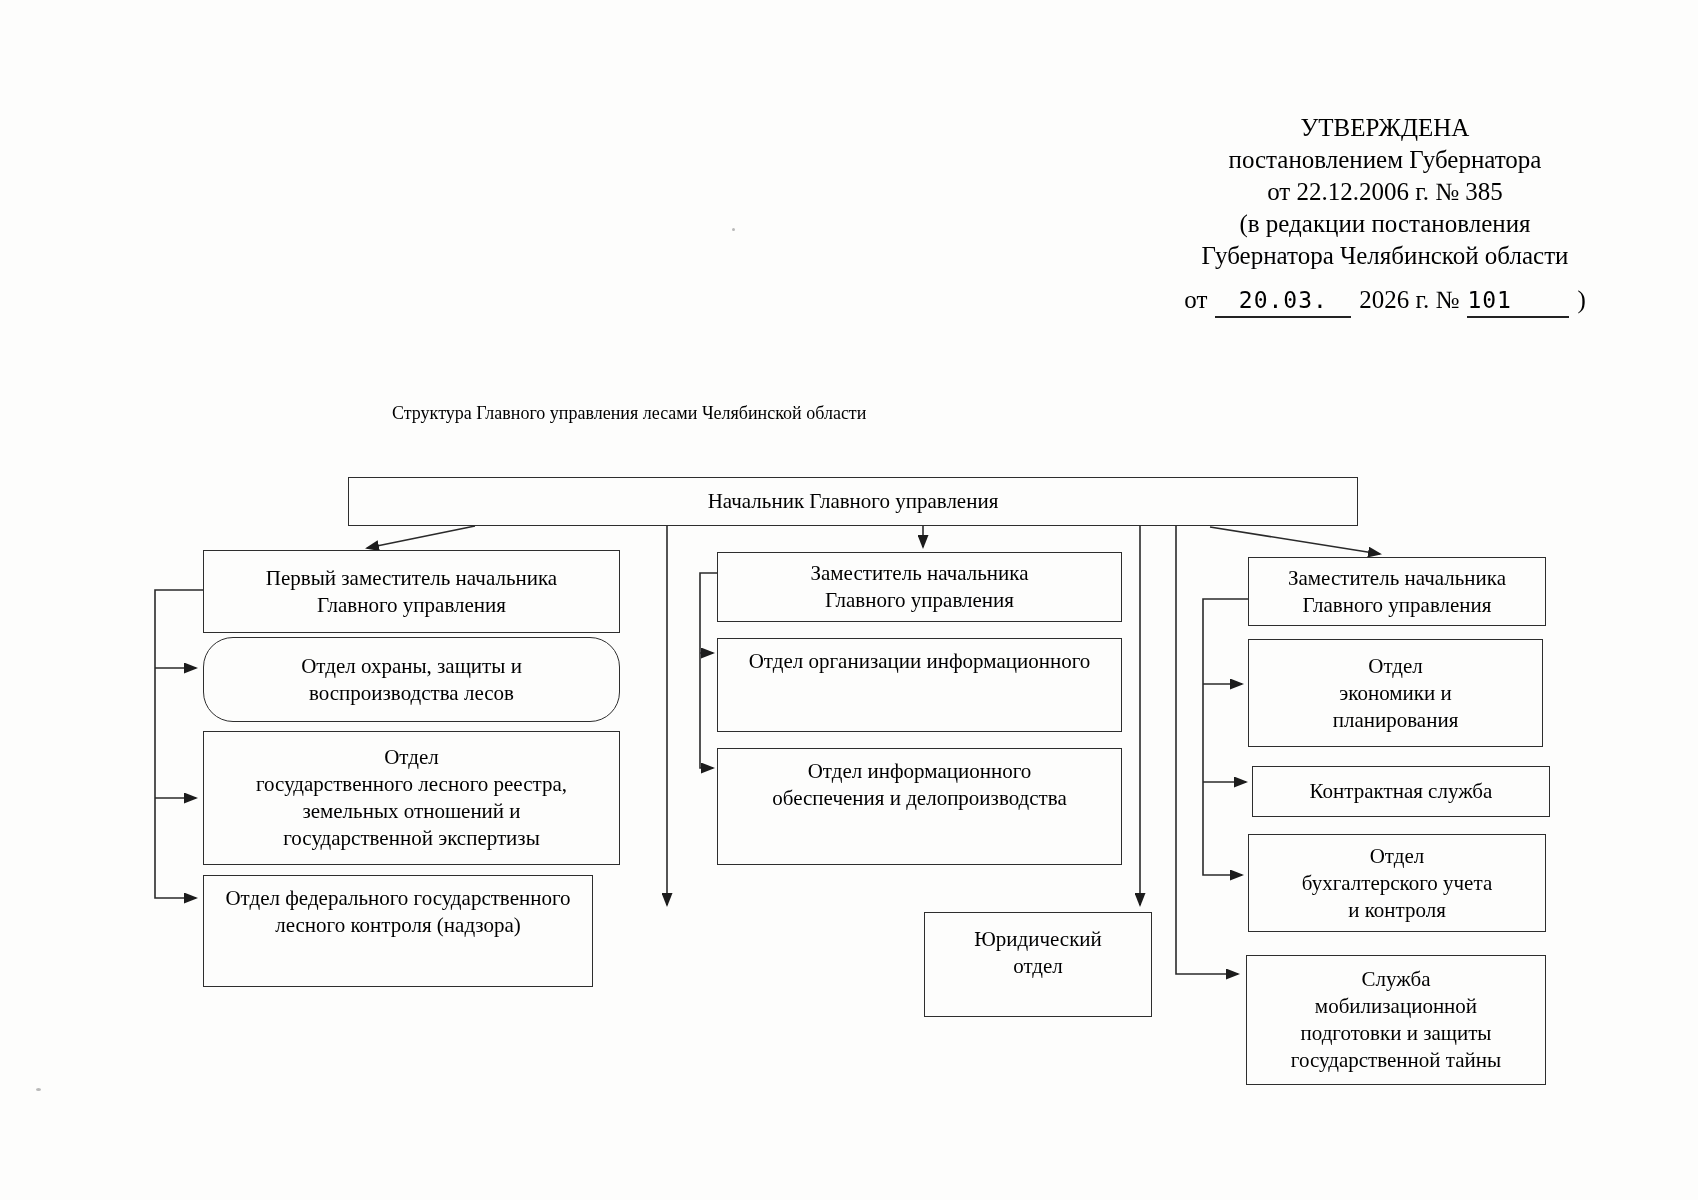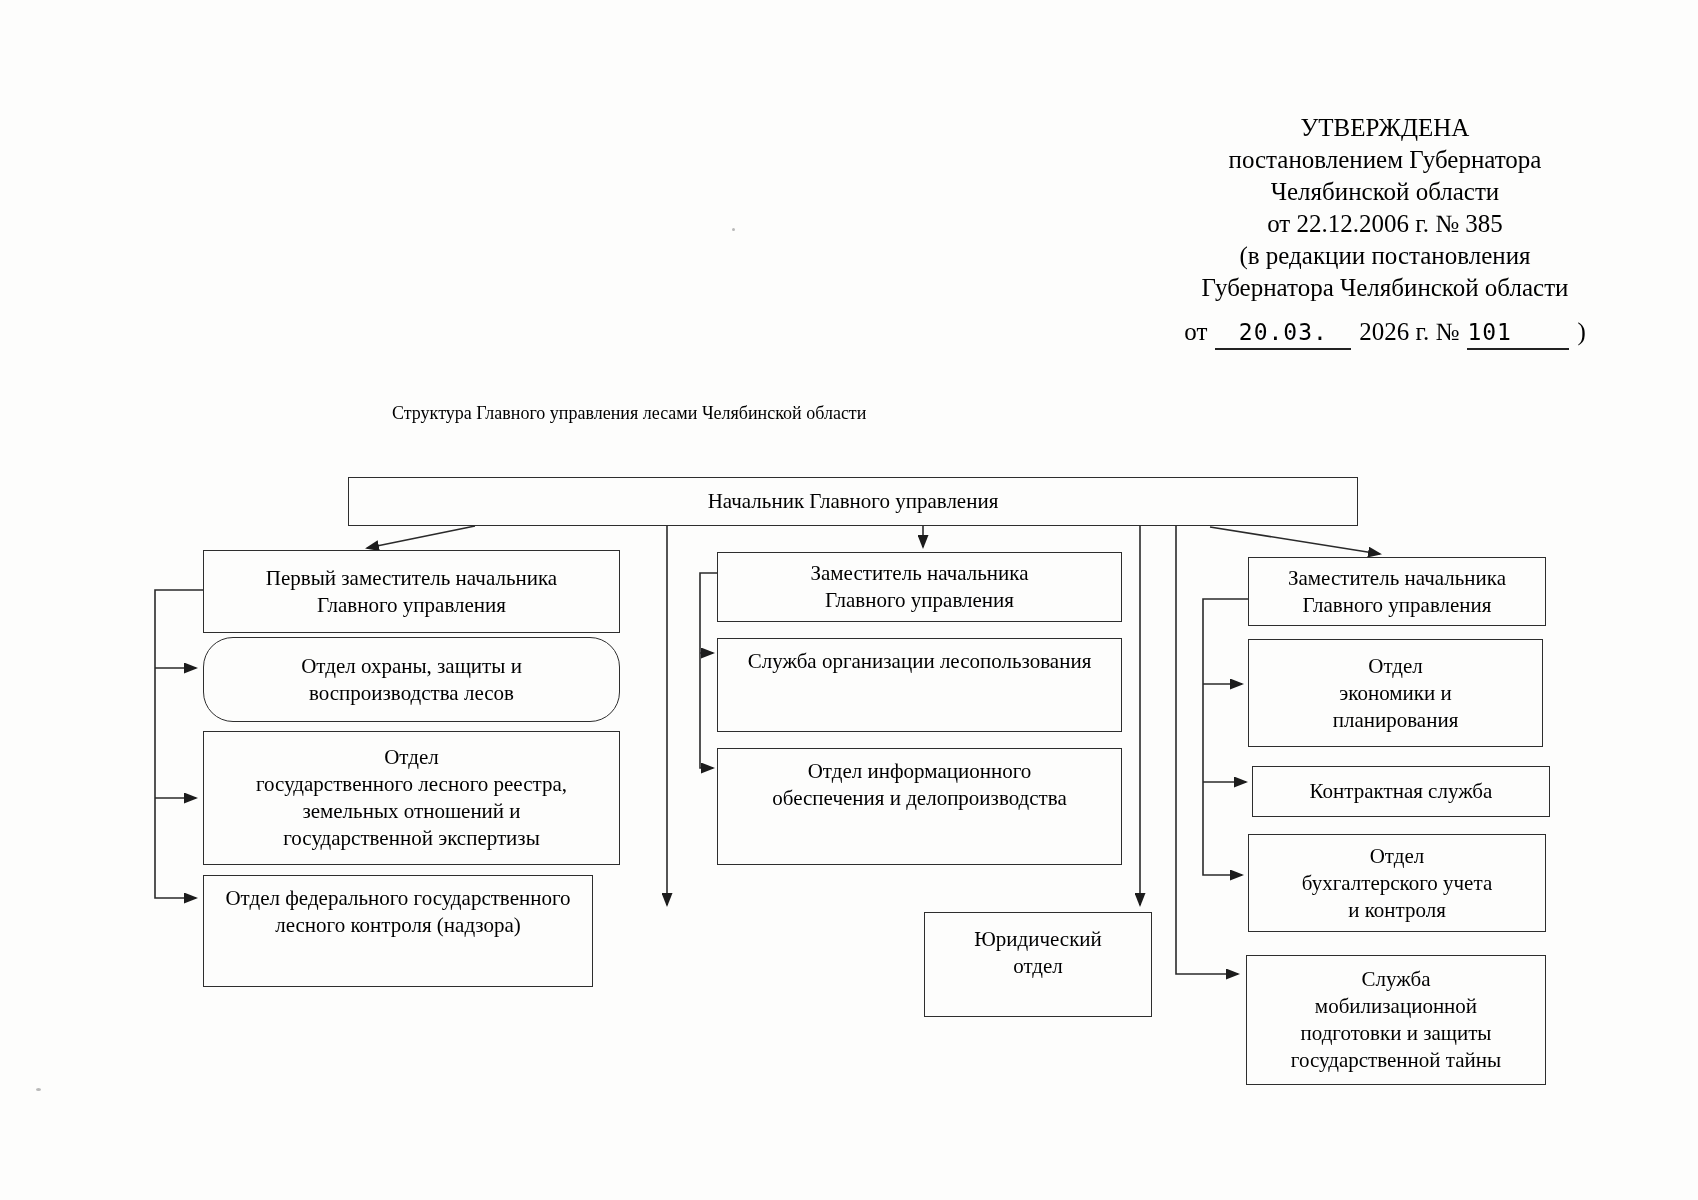--- a/index.html
+++ b/index.html
@@ -75,21 +75,20 @@
     <line x1="700" y1="653" x2="713" y2="653" marker-end="url(#ah)"></line>
 
     <polyline points="1249,599 1203,599 1203,875 1242,875" marker-end="url(#ah)"></polyline>
     <line x1="1203" y1="684" x2="1242" y2="684" marker-end="url(#ah)"></line>
     <line x1="1203" y1="782" x2="1246" y2="782" marker-end="url(#ah)"></line>
   </svg>
 
   <div class="approval">
     <div>УТВЕРЖДЕНА</div>
     <div>постановлением Губернатора</div>
-    <div>Челябинской области</div>
     <div>от 22.12.2006 г. № 385</div>
     <div>(в редакции постановления</div>
     <div>Губернатора Челябинской области</div>
     <div class="fill-line">
       <span>от</span>
       <span class="fill fill-date">20.03.</span>
       <span>2026 г. №</span>
       <span class="fill fill-num">101</span>
       <span>)</span>
     </div>
@@ -118,21 +117,21 @@
   <div class="box top-align" style="left:203px;top:875px;width:390px;height:112px;">
     <span>Отдел федерального государственного
 лесного контроля (надзора)</span>
   </div>
 
   <div class="box" style="left:717px;top:552px;width:405px;height:70px;">
     <span>Заместитель начальника
 Главного управления</span>
   </div>
   <div class="box top-align" style="left:717px;top:638px;width:405px;height:94px;">
-    <span>Служба организации лесопользования</span>
+    <span>Отдел организации информационного</span>
   </div>
   <div class="box top-align" style="left:717px;top:748px;width:405px;height:117px;">
     <span>Отдел информационного
 обеспечения и делопроизводства</span>
   </div>
   <div class="box top-align" style="left:924px;top:912px;width:228px;height:105px;padding-top:13px;">
     <span>Юридический
 отдел</span>
   </div>
 

